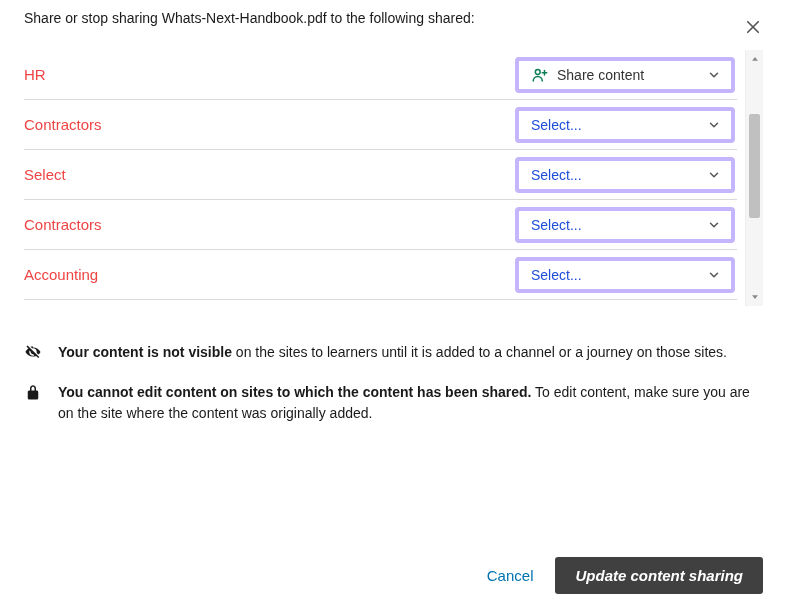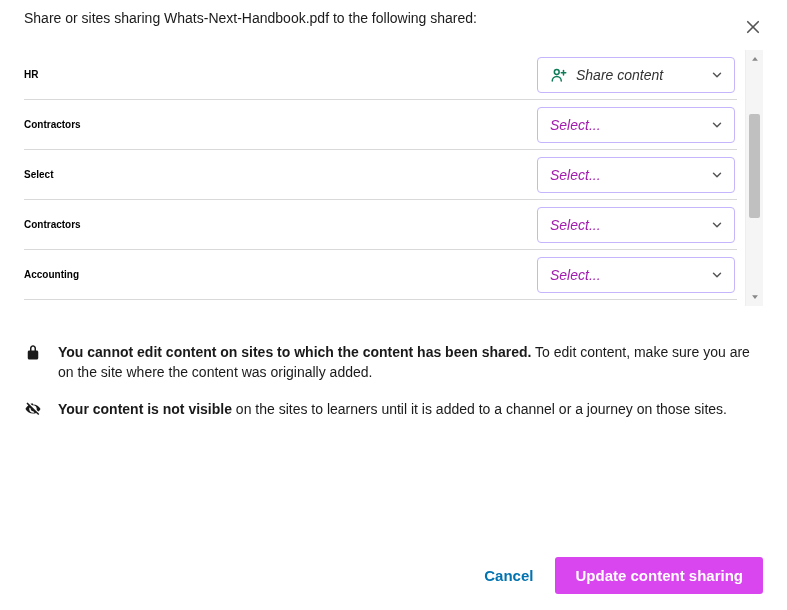--- a/index.html
+++ b/index.html
@@ -56,44 +56,42 @@
   }
   .row {
     display: flex;
     align-items: center;
     justify-content: space-between;
     height: 50px;
     border-bottom: 1px solid #d9d9d9;
     padding-right: 2px;
   }
   .row-label {
-    font-size: 10px;
-    color: #000000;
-    font-weight: bold;
+    font-size: 15px;
+    color: #ef4444;
   }
   .select-box {
-    width: 198px;
+    width: 220px;
     height: 36px;
-    border: 1px solid #c4b5fd;
+    border: 4px solid #c4b5fd;
     border-radius: 4px;
     display: flex;
     align-items: center;
     justify-content: space-between;
     padding: 0 10px 0 12px;
     cursor: pointer;
     background: #fff;
-    font-style: italic;
   }
   .select-inner {
     display: flex;
     align-items: center;
     gap: 8px;
     color: #333;
   }
-  .select-placeholder { color: #a21caf; text-align: center; }
+  .select-placeholder { color: #1d4ed8; text-align: center; }
   .share-icon { color: #0c7c59; display: flex; }
   .share-icon svg { width: 18px; height: 18px; }
   .chevron { color: #555; display: flex; }
   .chevron svg { width: 14px; height: 14px; }
   .scrollbar-track {
     width: 18px;
     background: #f5f5f5;
     position: relative;
     border-left: 1px solid #eee;
   }
@@ -143,52 +141,53 @@
     align-items: center;
     gap: 18px;
     padding-top: 10px;
     padding-bottom: 4px;
   }
   .btn-link {
     background: none;
     border: none;
     color: #0073b1;
     font-size: 15px;
-    font-weight: 700;
+    font-weight: 400;
     cursor: pointer;
     padding: 8px 4px;
   }
   .btn-primary {
-    background: #d946ef;
+    background: #404040;
     color: #fff;
     border: none;
     font-size: 15px;
     font-weight: 600;
     padding: 10px 20px;
     border-radius: 3px;
     cursor: pointer;
+    font-style: italic;
   }
 </style>
 </head>
 <body>
 
 <div class="dialog">
 
   <button class="close-btn">
     <span>
       <svg viewBox="0 0 24 24" fill="none" stroke="currentColor" stroke-width="2.2" stroke-linecap="round">
           <line x1="5" y1="5" x2="19" y2="19"></line>
           <line x1="19" y1="5" x2="5" y2="19"></line>
         </svg>
     </span>
   </button>
 
 
   <div class="subtitle">
-    <span>Share or sites sharing </span><span class="filename">Whats-Next-Handbook.pdf</span><span> to the following shared:</span>
+    <span>Share or stop sharing </span><span class="filename">Whats-Next-Handbook.pdf</span><span> to the following shared:</span>
   </div>
 
   <div class="list-wrap">
     <div class="site-list">
 
       <div class="row">
         <div class="row-label">HR</div>
         <div class="select-box">
           <div class="select-inner">
             <span class="share-icon">
@@ -279,35 +278,35 @@
               <polygon points="12,17 5,8 19,8"></polygon>
             </svg></span>
       </button>
     </div>
   </div>
 
   <div class="notes">
     <div class="note">
       <div class="note-icon">
         <svg viewBox="0 0 24 24" fill="currentColor">
-            <path d="M17 10h-1V7c0-2.2-1.8-4-4-4S8 4.8 8 7v3H7c-1.1 0-2 .9-2 2v8c0 1.1.9 2 2 2h10c1.1 0 2-.9 2-2v-8c0-1.1-.9-2-2-2zm-7-3c0-1.1.9-2 2-2s2 .9 2 2v3h-4V7z"></path>
+            <path d="M12 6c4.5 0 8.3 2.8 10 6-0.7 1.3-1.7 2.5-2.9 3.4l-2.2-2.2c.1-.4.1-.8.1-1.2 0-2.8-2.2-5-5-5-.4 0-.8 0-1.2.1L8.6 5c1.1-.3 2.2-.5 3.4-.5zM3.3 4.7l2.5 2.5C3.9 8.5 2.5 10.1 2 12c1.7 3.2 5.5 6 10 6 1.5 0 2.9-.3 4.2-.8l2.8 2.8 1.4-1.4L4.7 3.3 3.3 4.7zM12 17c-2.8 0-5-2.2-5-5 0-.7.1-1.3.4-1.9l1.6 1.6c0 .1 0 .2 0 .3 0 1.7 1.3 3 3 3 .1 0 .2 0 .3 0l1.6 1.6c-.6.3-1.2.4-1.9.4z"></path>
           </svg>
       </div>
       <div class="note-text">
-        <b>You cannot edit content on sites to which the content has been shared.</b><span> To edit content, make sure you are on the site where the content was originally added.</span>
+        <b>Your content is not visible</b><span> on the sites to learners until it is added to a channel or a journey on those sites.</span>
       </div>
     </div>
     <div class="note">
       <div class="note-icon">
         <svg viewBox="0 0 24 24" fill="currentColor">
-            <path d="M12 6c4.5 0 8.3 2.8 10 6-0.7 1.3-1.7 2.5-2.9 3.4l-2.2-2.2c.1-.4.1-.8.1-1.2 0-2.8-2.2-5-5-5-.4 0-.8 0-1.2.1L8.6 5c1.1-.3 2.2-.5 3.4-.5zM3.3 4.7l2.5 2.5C3.9 8.5 2.5 10.1 2 12c1.7 3.2 5.5 6 10 6 1.5 0 2.9-.3 4.2-.8l2.8 2.8 1.4-1.4L4.7 3.3 3.3 4.7zM12 17c-2.8 0-5-2.2-5-5 0-.7.1-1.3.4-1.9l1.6 1.6c0 .1 0 .2 0 .3 0 1.7 1.3 3 3 3 .1 0 .2 0 .3 0l1.6 1.6c-.6.3-1.2.4-1.9.4z"></path>
+            <path d="M17 10h-1V7c0-2.2-1.8-4-4-4S8 4.8 8 7v3H7c-1.1 0-2 .9-2 2v8c0 1.1.9 2 2 2h10c1.1 0 2-.9 2-2v-8c0-1.1-.9-2-2-2zm-7-3c0-1.1.9-2 2-2s2 .9 2 2v3h-4V7z"></path>
           </svg>
       </div>
       <div class="note-text">
-        <b>Your content is not visible</b><span> on the sites to learners until it is added to a channel or a journey on those sites.</span>
+        <b>You cannot edit content on sites to which the content has been shared.</b><span> To edit content, make sure you are on the site where the content was originally added.</span>
       </div>
     </div>
   </div>
 
   <div class="footer">
     <button class="btn-link">Cancel</button>
     <button class="btn-primary">Update content sharing</button>
   </div>
 
 </div>

